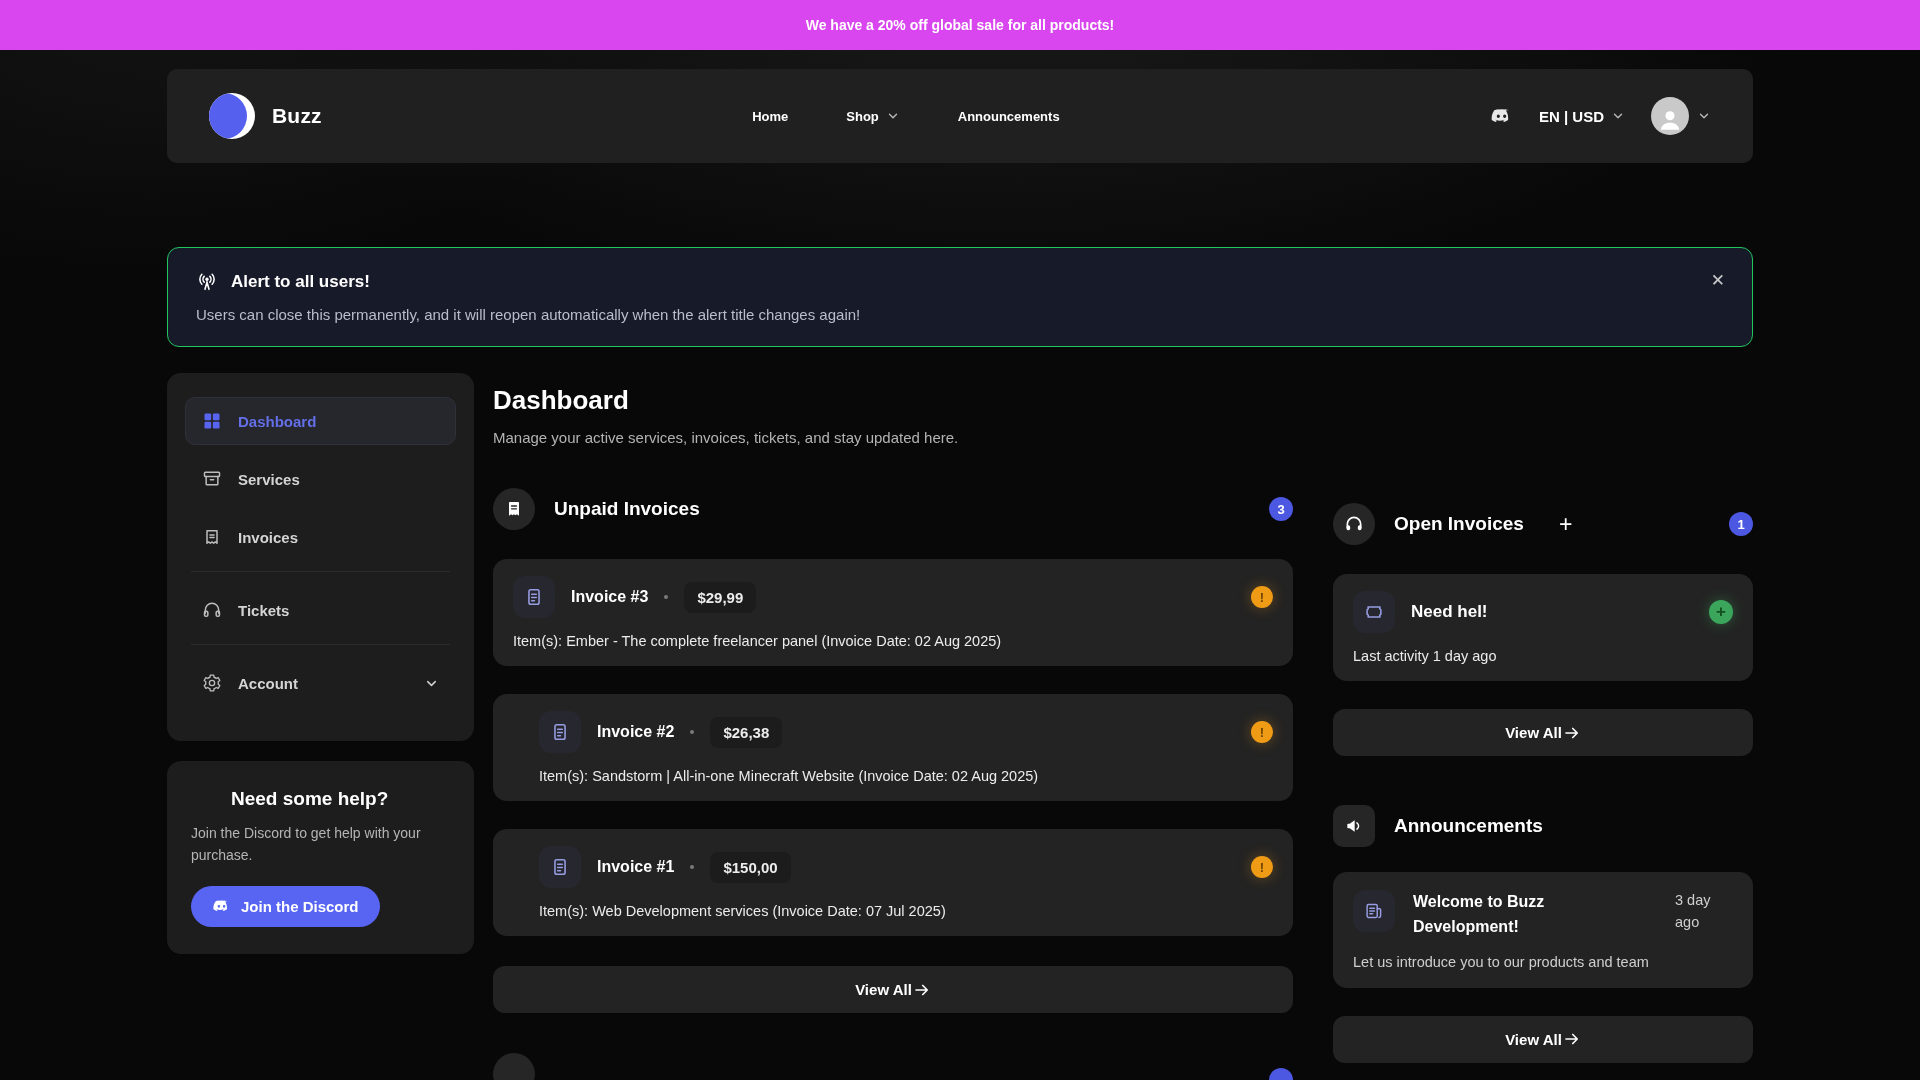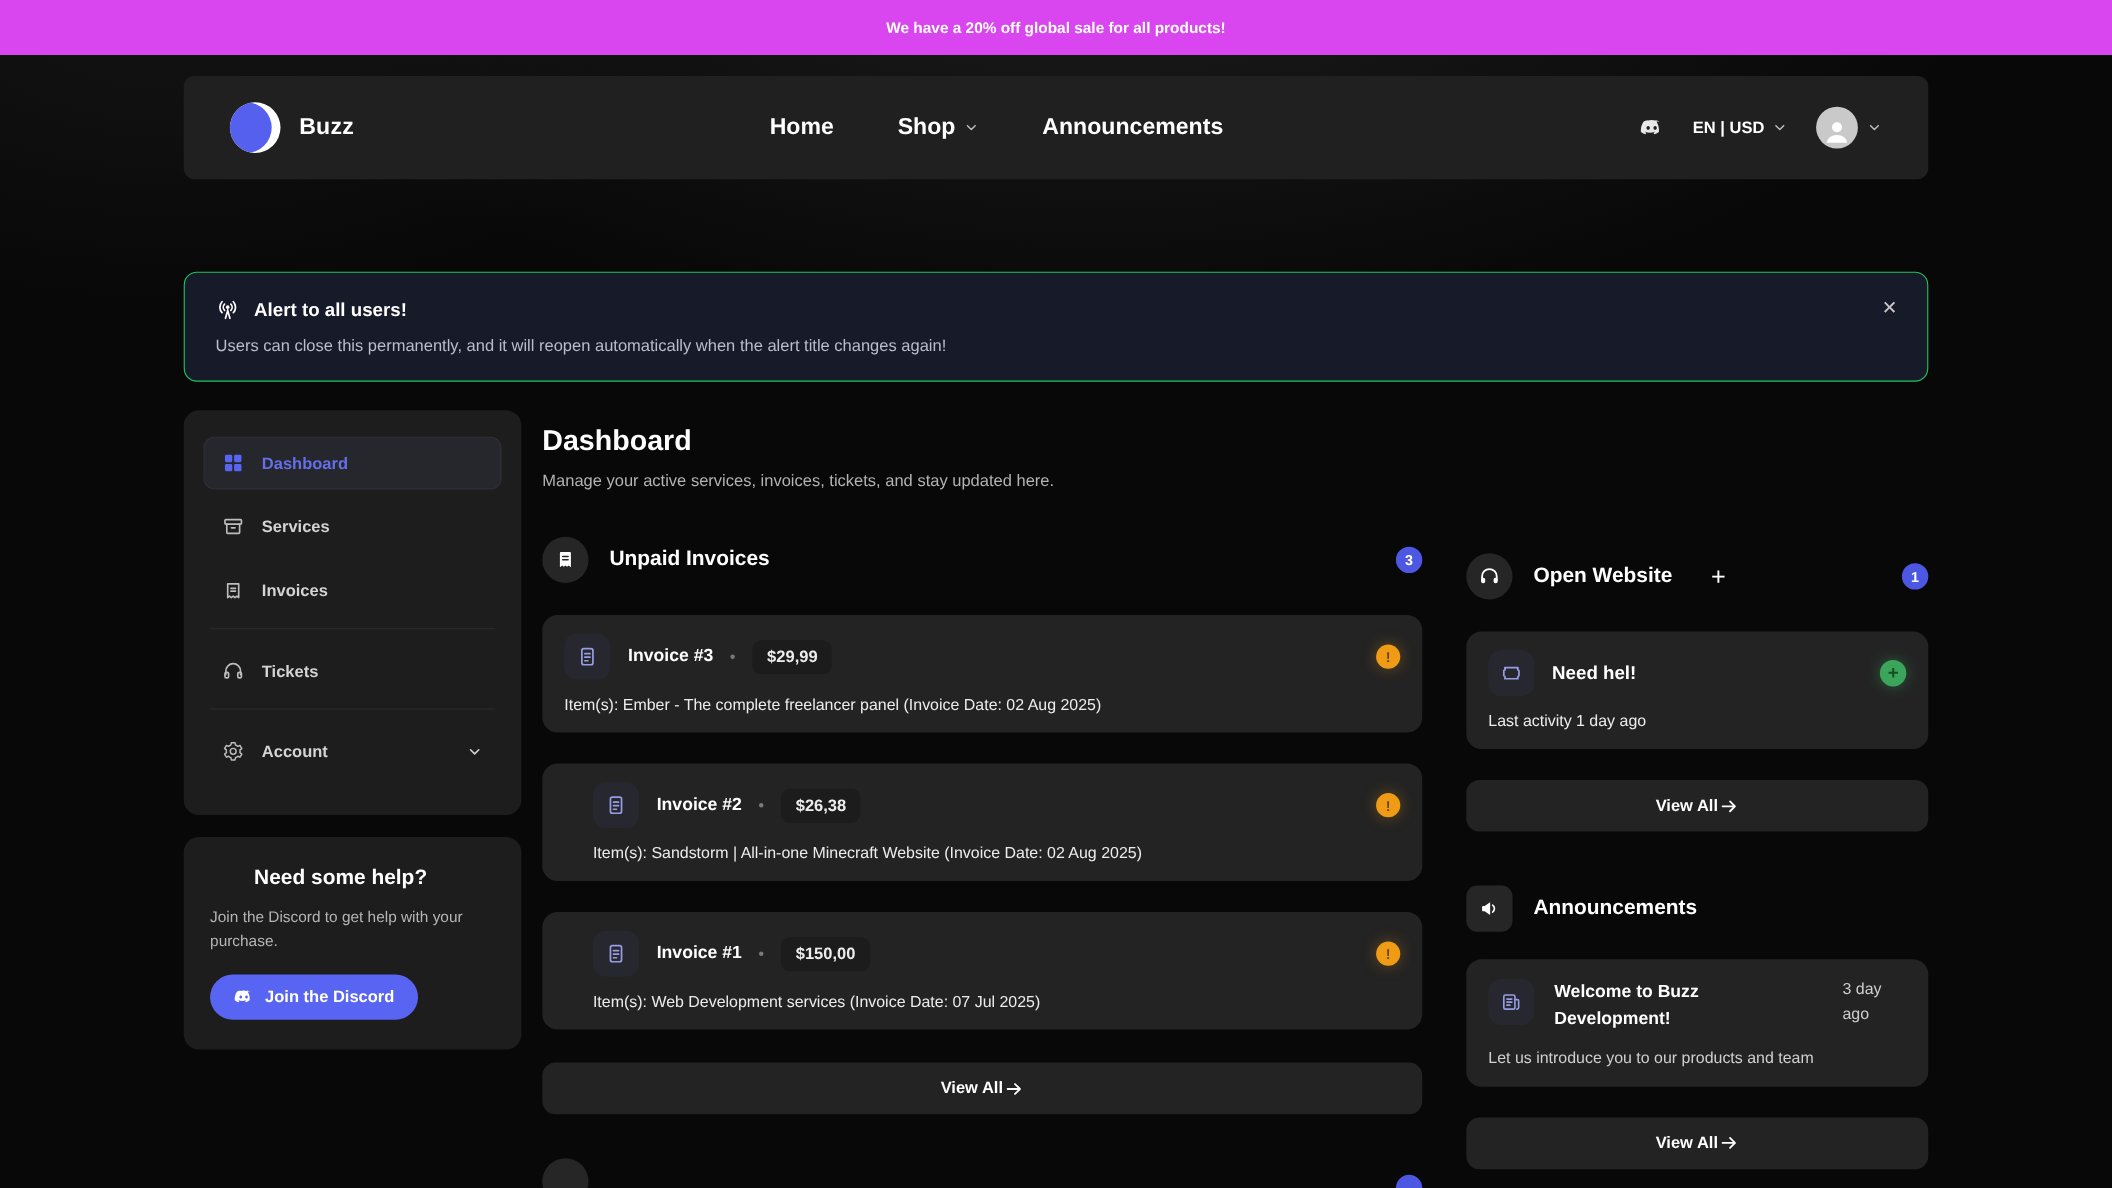--- a/index.html
+++ b/index.html
@@ -21,21 +21,21 @@
   
   .header {
     margin-top:19px; height:94px; background:#202020; border-radius:10px;
     display:flex; align-items:center; padding:0 42px;
   }
   .brand { display:flex; align-items:center; gap:17px; cursor:pointer; }
   .logo { width:46px; height:46px; border-radius:50%; background:#fff; position:relative; overflow:hidden; }
   .logo::before { content:""; position:absolute; left:-8px; top:0; width:46px; height:46px; border-radius:50%; background:#5560ee; }
   .brand-name { font-size:21px; font-weight:800; letter-spacing:.2px; }
   .nav { flex:1; display:flex; justify-content:center; align-items:center; gap:58px; }
-  .nav-item { display:flex; align-items:center; gap:7px; font-size:21px; font-weight:700; color:#ffffff; cursor:pointer; }
+  .nav-item { display:flex; align-items:center; gap:7px; font-size:13px; font-weight:700; color:#ffffff; cursor:pointer; }
   .nav-item svg { width:14px; height:14px; color:#b9b9b9; }
   .header-right { display:flex; gap:26px; }
   .hdr-icon-btn { display:flex; align-items:center; cursor:pointer; color:#e8e8e8; }
   .hdr-icon-btn svg { width:23px; height:23px; }
   .locale { display:flex; align-items:center; gap:7px; font-size:15px; font-weight:700; cursor:pointer; }
   .locale svg { width:14px; height:14px; color:#b9b9b9; }
   .avatar-wrap { display:flex; align-items:center; gap:8px; cursor:pointer; }
   .avatar { width:38px; height:38px; border-radius:50%; background:#c9c9c9; display:flex; align-items:center; justify-content:center; overflow:hidden; }
   .avatar svg { width:26px; height:26px; color:#fff; margin-top:6px; }
   .avatar-wrap > svg { width:14px; height:14px; color:#b9b9b9; }
@@ -346,21 +346,21 @@
 
     <div class="right-col">
       <div class="section-header">
         <div class="icon-circle">
           <svg viewBox="0 0 24 24" fill="none" stroke="currentColor" stroke-width="2" stroke-linecap="round">
               <path d="M4 16v-4a8 8 0 0 1 16 0v4"></path>
               <rect x="3" y="13.5" width="4.4" height="6" rx="2" fill="currentColor" stroke="none"></rect>
               <rect x="16.6" y="13.5" width="4.4" height="6" rx="2" fill="currentColor" stroke="none"></rect>
             </svg>
         </div>
-        <div class="section-title">Open Website</div>
+        <div class="section-title">Open Invoices</div>
         <div class="plus-btn">+</div>
         <div class="count-badge">1</div>
       </div>
 
       <div class="item-card">
         <div class="card-row">
           <div class="tile-icon">
             <svg viewBox="0 0 24 24" fill="none" stroke="currentColor" stroke-width="1.7" stroke-linejoin="round">
                 <path d="M5.5 6.5 H18.5 C18 8 18 9 19.5 9.5 V14.5 C18 15 18 16 18.5 17.5 H5.5 C6 16 6 15 4.5 14.5 V9.5 C6 9 6 8 5.5 6.5 Z"></path>
               </svg>

